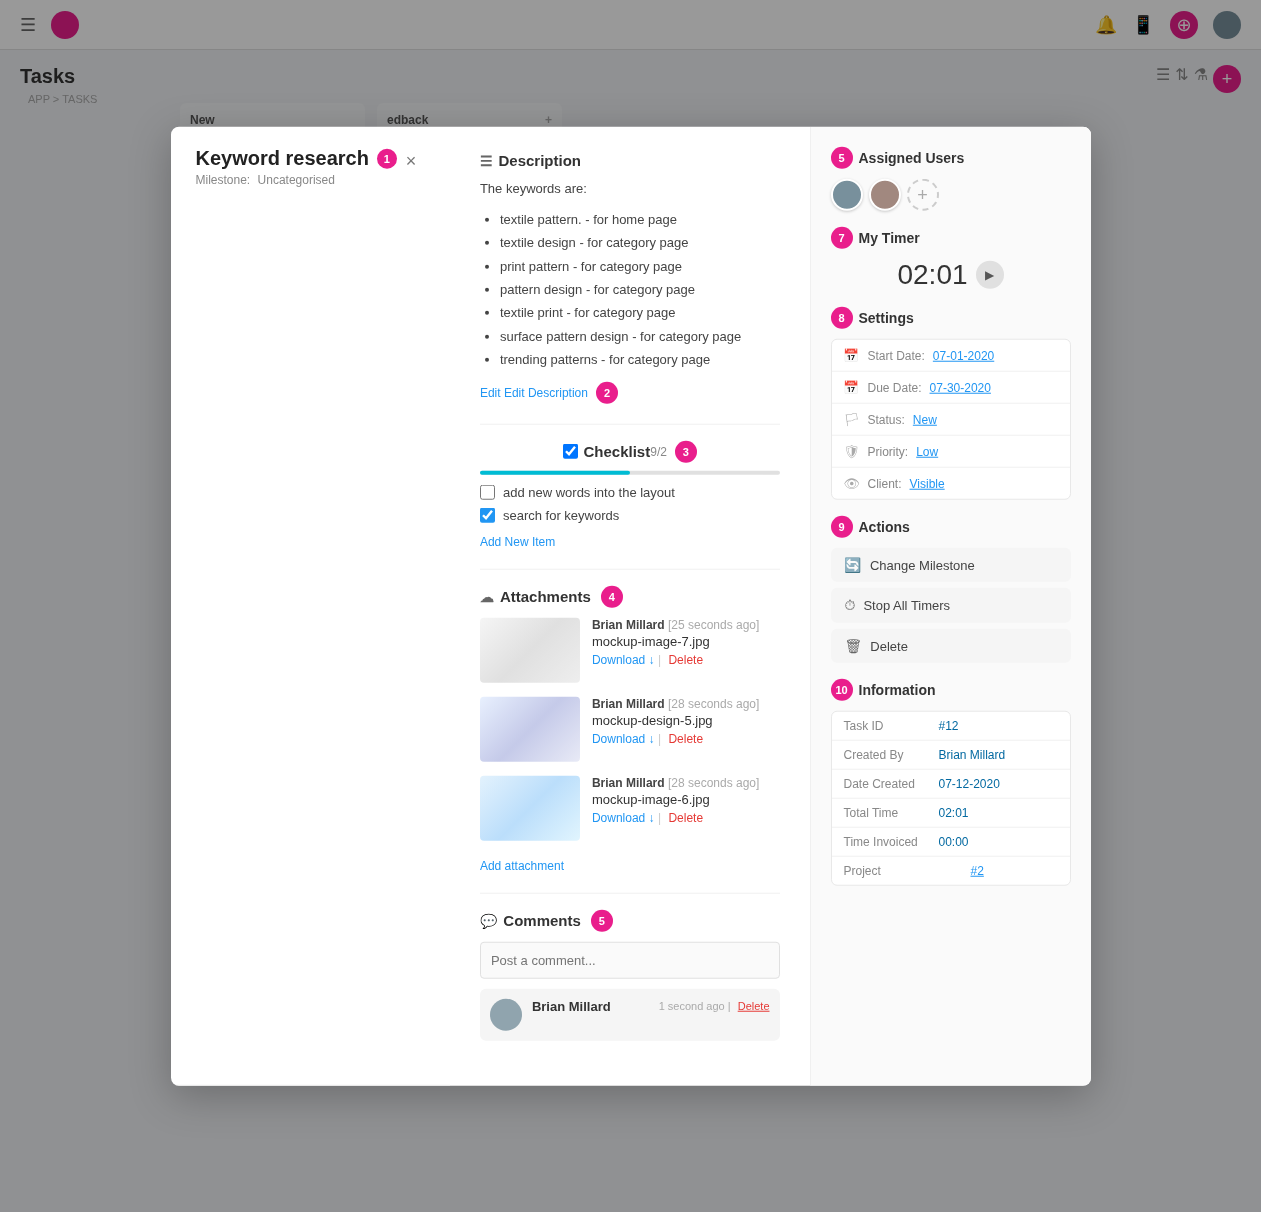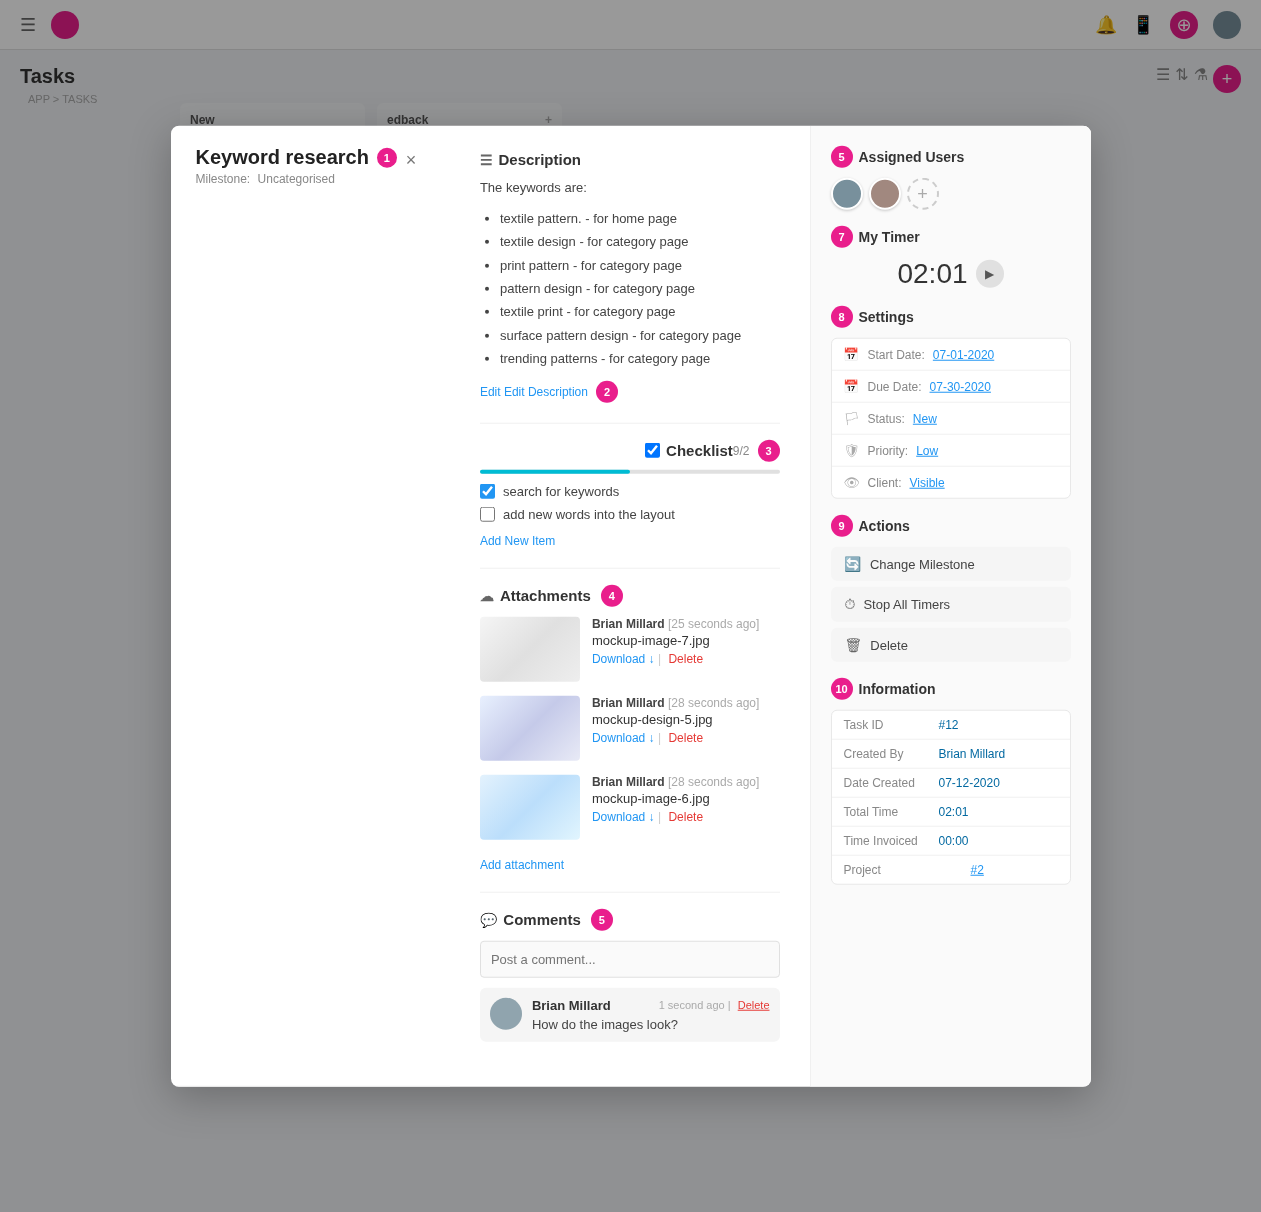--- a/index.html
+++ b/index.html
@@ -34,21 +34,21 @@
 
     
     .description-text { font-size: 13px; color: #444; line-height: 1.6; margin-bottom: 8px; }
     .description-list { margin-left: 20px; font-size: 13px; color: #444; line-height: 1.8; }
     .edit-link { color: #2196F3; font-size: 12px; cursor: pointer; text-decoration: none; }
 
     
     .annotation { display: inline-flex; align-items: center; justify-content: center; width: 22px; height: 22px; border-radius: 50%; background: #e91e8c; color: #fff; font-size: 11px; font-weight: 700; }
 
     
-    .checklist-header-row { display: flex; align-items: center; justify-content: flex-end; margin-bottom: 8px; }
+    .checklist-header-row { display: flex; align-items: center; justify-content: center; margin-bottom: 8px; }
     .checklist-progress { height: 4px; background: #e0e0e0; border-radius: 2px; margin-bottom: 10px; }
     .checklist-progress-fill { height: 100%; background: #00bcd4; border-radius: 2px; }
     .checklist-item { display: flex; align-items: center; gap: 8px; margin-bottom: 8px; font-size: 13px; color: #444; }
     .checklist-item input[type="checkbox"] { width: 15px; height: 15px; cursor: pointer; }
     .add-item-link { color: #2196F3; font-size: 12px; cursor: pointer; margin-top: 4px; display: inline-block; }
 
     
     .attachment-item { display: flex; gap: 12px; margin-bottom: 14px; align-items: flex-start; }
     .attachment-thumb { width: 100px; height: 65px; background: #ddd; border-radius: 4px; flex-shrink: 0; overflow: hidden; display: flex; align-items: center; justify-content: center; }
     .attachment-info { font-size: 12px; color: #444; }
@@ -245,26 +245,26 @@
           </div>
           <div style="display:flex;align-items:center;gap:8px;">
             <span style="font-size:12px;color:#888;">9/2</span>
             <span class="annotation">3</span>
           </div>
         </div>
         <div class="checklist-progress" style="margin-top:8px;">
           <div class="checklist-progress-fill" style="width:50%;"></div>
         </div>
         <div class="checklist-item">
+          <input type="checkbox" style="">
+          <span>add new words into the layout</span>
+        </div>
+        <div class="checklist-item">
           <input type="checkbox" checked="" style="accent-color: rgb(33, 150, 243);">
           <span>search for keywords</span>
-        </div>
-        <div class="checklist-item">
-          <input type="checkbox" style="">
-          <span>add new words into the layout</span>
         </div>
         <a class="add-item-link">Add New Item</a>
       </div>
 
       <hr class="section-divider">
 
       <div style="margin-bottom:20px;">
         <div class="section-header">
           <span class="section-icon">☁</span>
           <span>Attachments</span>
@@ -329,21 +329,20 @@
           <div class="comment-avatar"></div>
           <div class="comment-content">
             <div class="comment-header">
               <span class="comment-author">Brian Millard</span>
               <span class="comment-meta">
                 <span>1 second ago</span>
                 <span> | </span>
                 <a href="#" class="delete-link">Delete</a>
               </span>
             </div>
-            <div class="comment-text">How do the images look?</div>
           </div>
         </div>
       </div>
     </div>
 
     <div class="modal-right">
 
       <div class="right-section">
         <div class="right-section-title">
           <span class="annotation">5</span>

